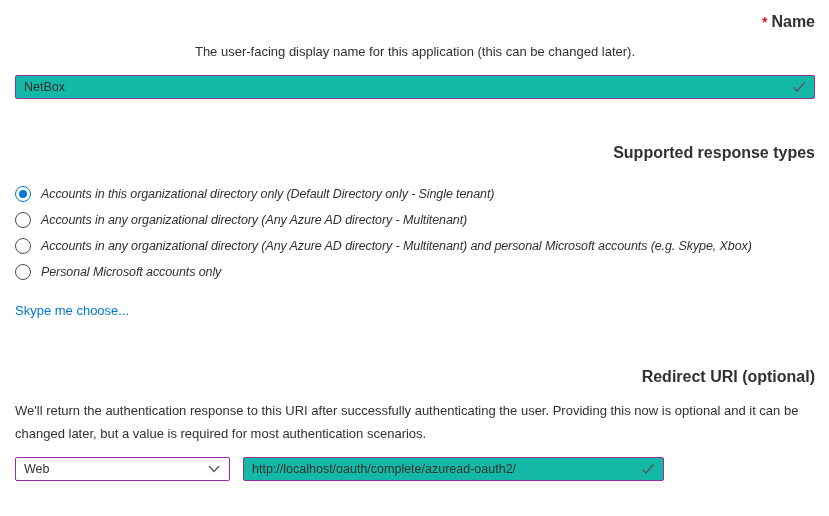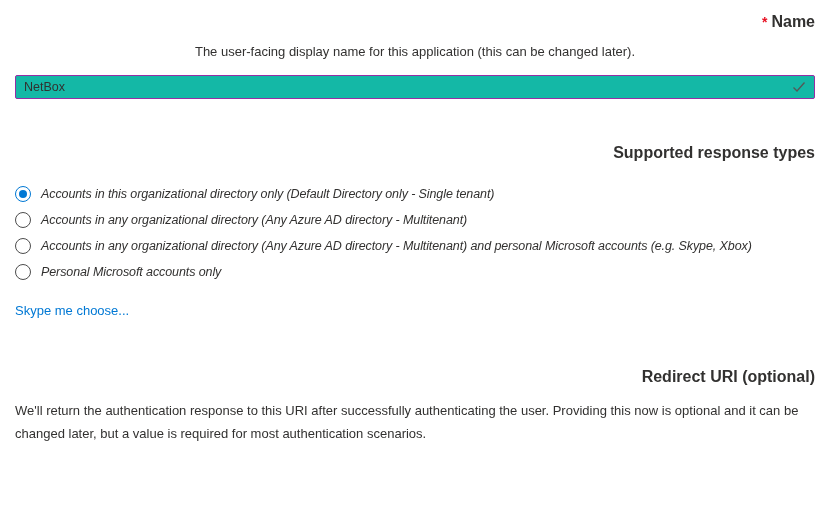--- a/index.html
+++ b/index.html
@@ -180,15 +180,29 @@
 
     <div class="help-link-row">
       <a class="help-link" href="#">Skype me choose...</a>
     </div>
   </div>
 
   <div>
     <div class="section-title redirect-title">Redirect URI (optional)</div>
     <div class="desc redirect-desc">We'll return the authentication response to this URI after successfully authenticating the user. Providing this now is optional and it can be changed later, but a value is required for most authentication scenarios.</div>
 
+    <div class="controls-row">
+      <div class="platform-select">
+        <span>Web</span>
+        <svg class="select-chevron" viewBox="0 0 12 8">
+          <path d="M1 1 L6 6.5 L11 1" fill="none" stroke="#565656" stroke-width="1.3"></path>
+        </svg>
+      </div>
+      <div class="input-wrap uri-wrap">
+        <input class="text-input" type="text" value="http://localhost/oauth/complete/azuread-oauth2/" style="">
+        <svg class="input-check" viewBox="0 0 14 12">
+          <path d="M1.5 6.5 L5 10 L12.5 1.5" fill="none" stroke="#565656" stroke-width="1.3"></path>
+        </svg>
+      </div>
+    </div>
   </div>
 
 </div>
 
 </body></html>

